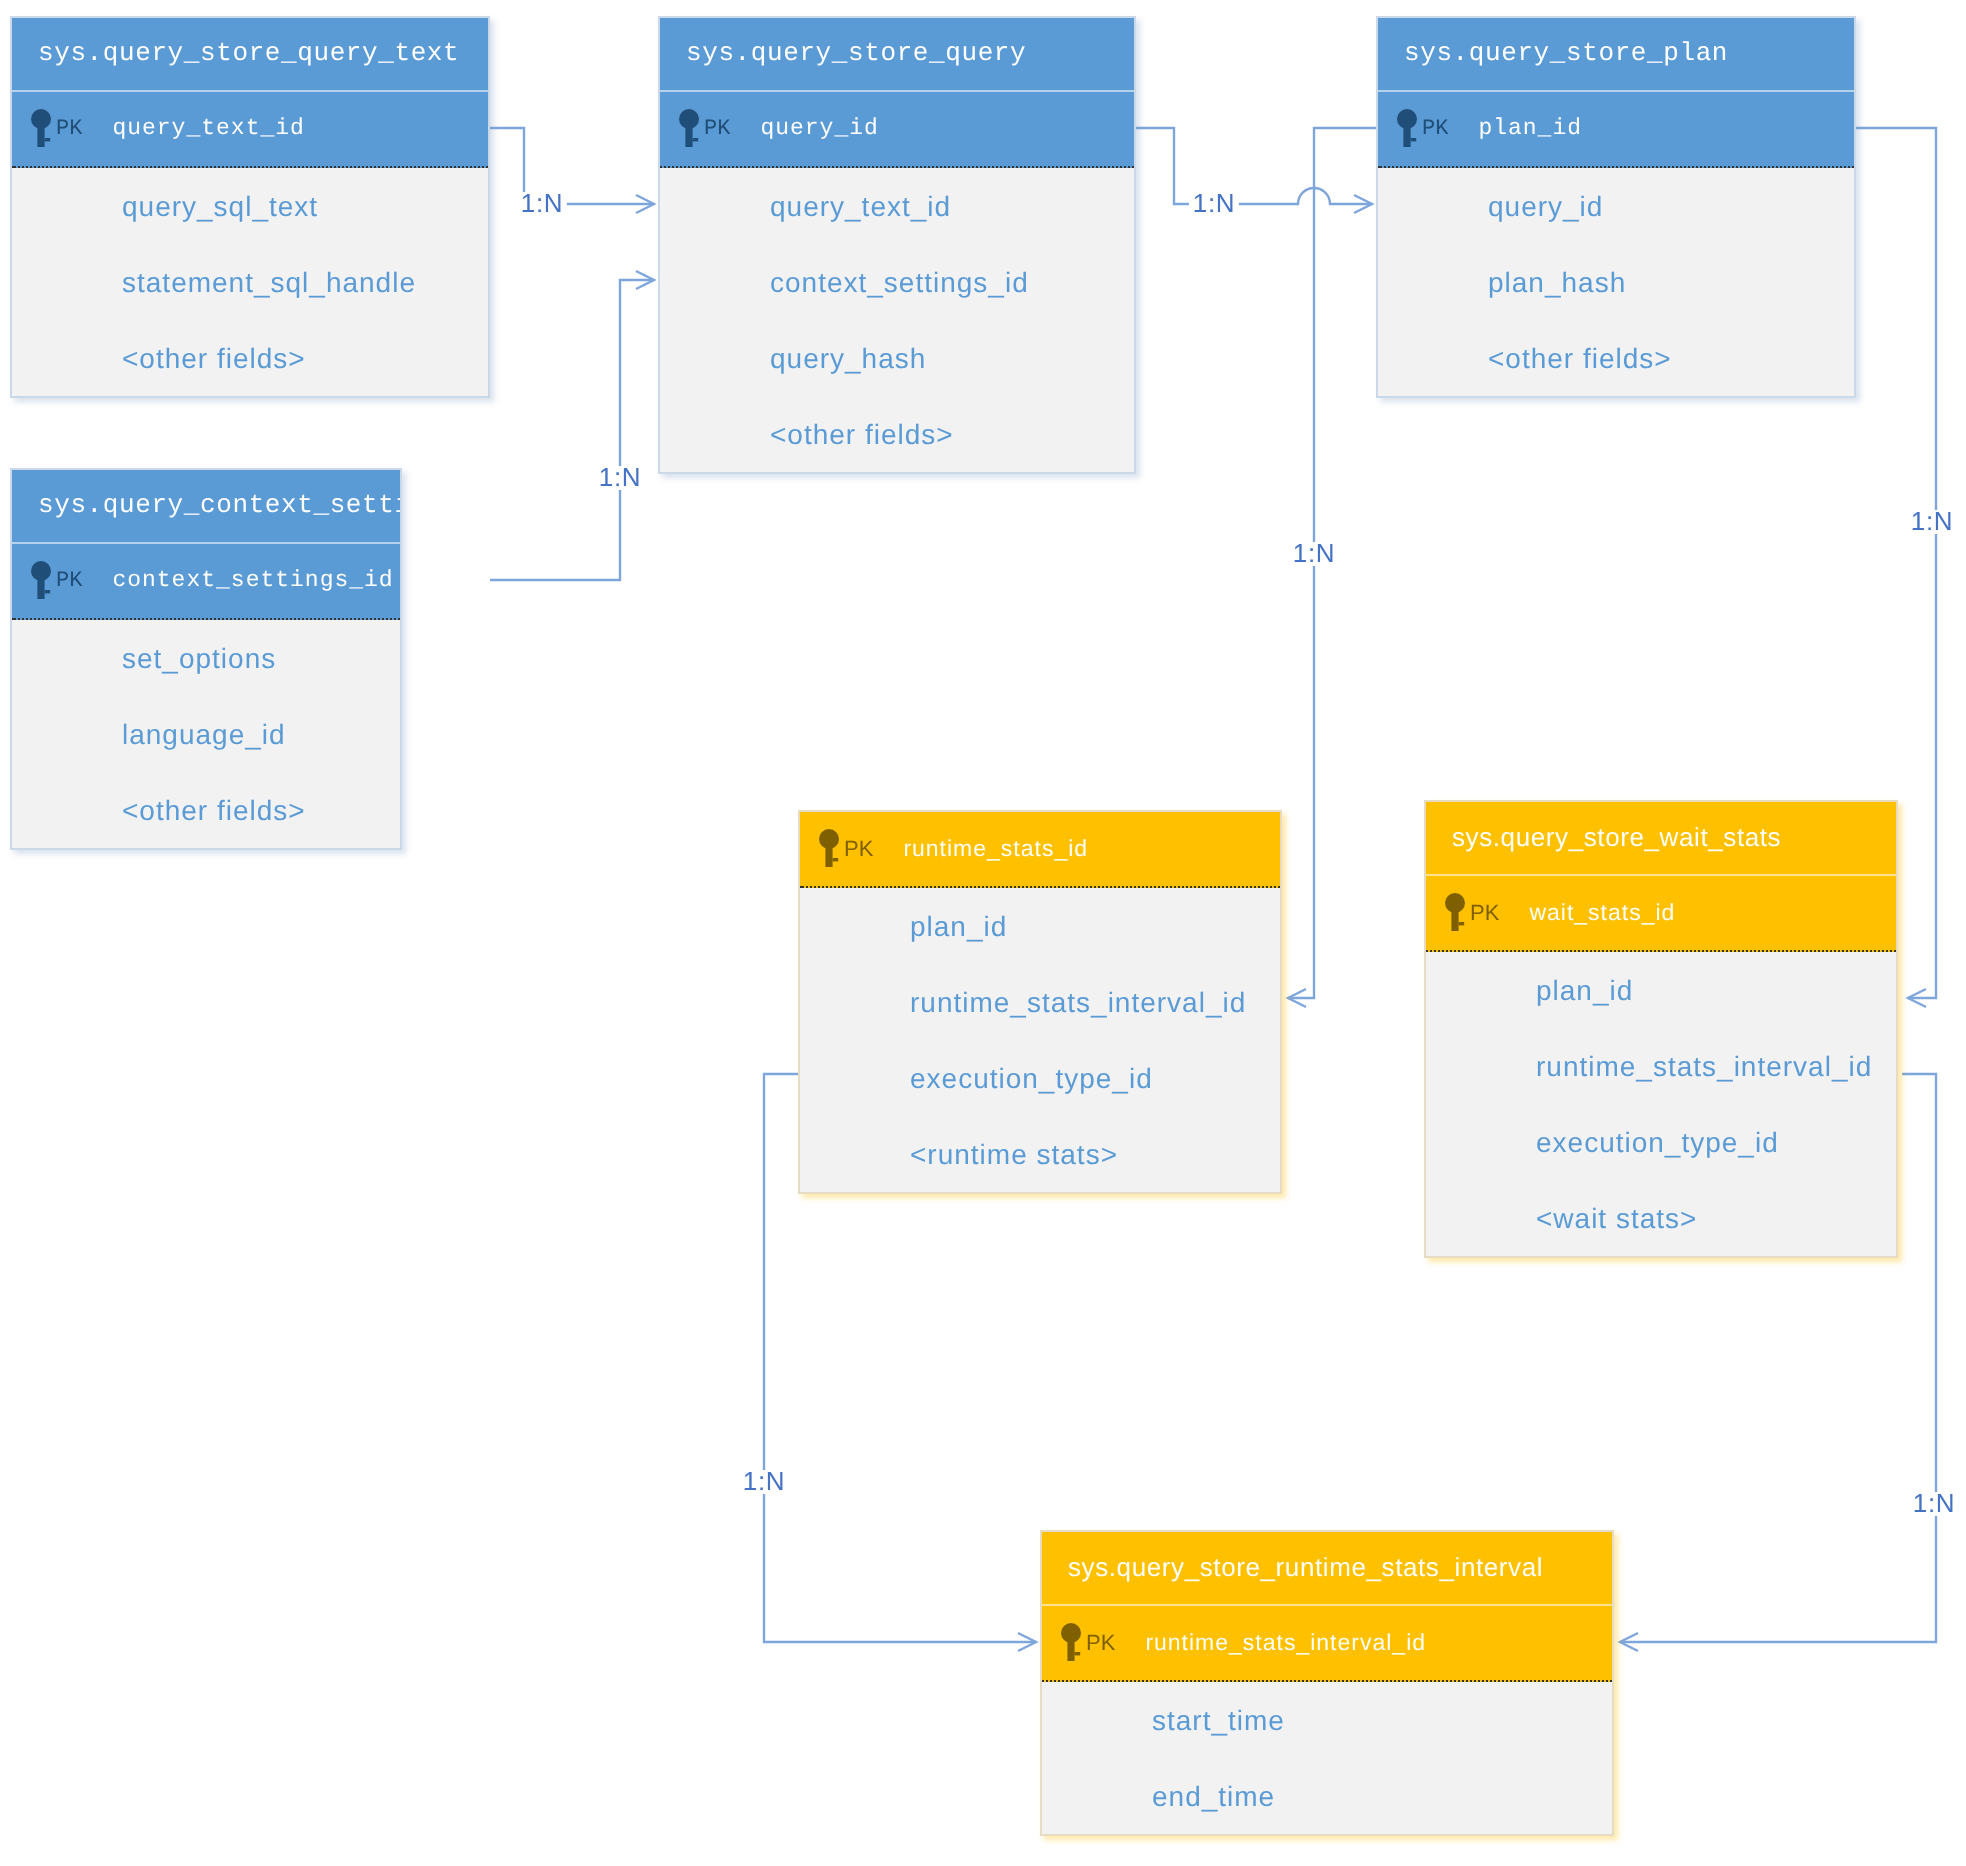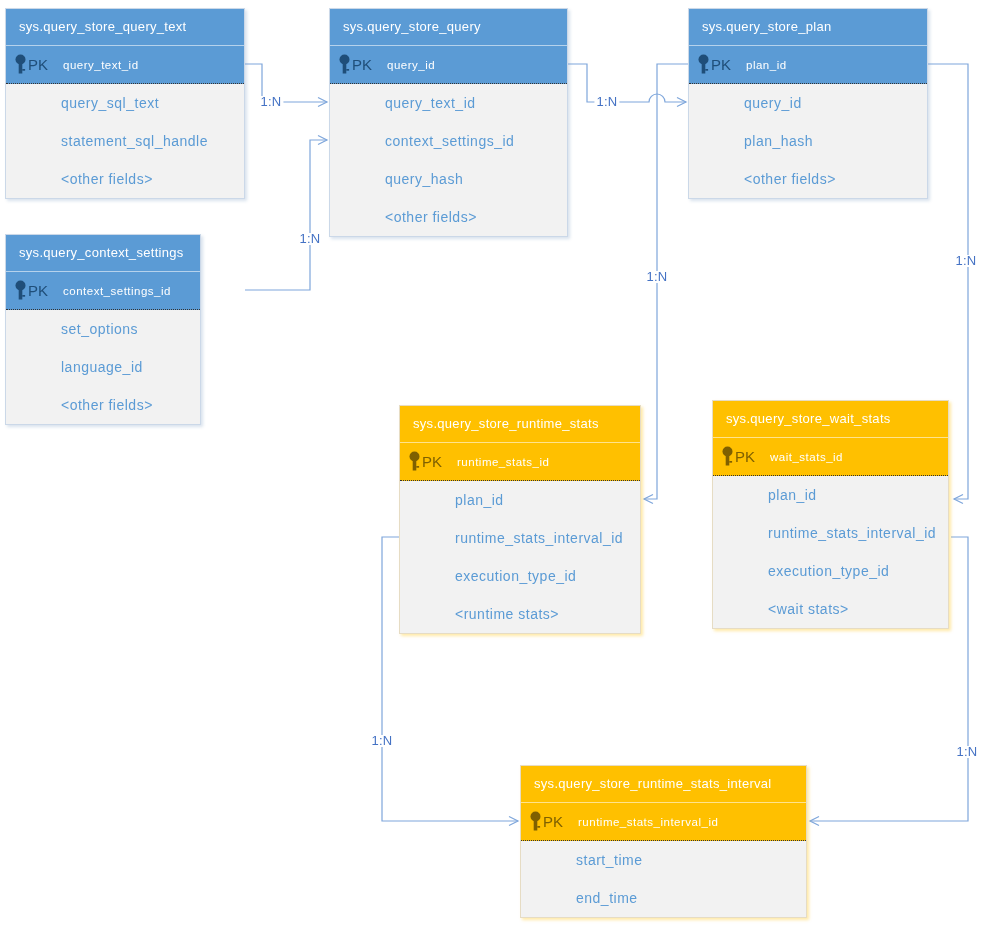--- a/index.html
+++ b/index.html
@@ -20,33 +20,33 @@
   .tbl.blue{border-color:#CBD8E8;box-shadow:2px 2px 3px rgba(120,150,190,0.28);}
   .tbl.orange{border-color:#E6DCC4;box-shadow:2px 2px 3px rgba(255,192,0,0.35);}
   .tbl-header{
     height:37px;line-height:36px;
     box-sizing:border-box;
     padding-left:13px;
     color:#fff;font-size:13px;letter-spacing:.3px;
     border-bottom:1px solid rgba(255,255,255,.55);
     white-space:nowrap;overflow:hidden;
   }
-  .blue .tbl-header,.blue .pk-row{background:#5B9BD5;}
+  .blue .tbl-header,.blue .pk-row{background:#5B9BD5;font-family:Liberation Mono, monospace;}
   .orange .tbl-header,.orange .pk-row{background:#FFC000;}
   .pk-row{
     height:38px;box-sizing:border-box;
     display:flex;align-items:center;
     padding-left:8px;
     border-bottom:1px dotted #333;
   }
   .key-icon{display:inline-flex;width:13px;height:21px;}
   .blue .key-icon{color:#1F4E79;}
   .orange .key-icon{color:#7F6000;}
   .key-icon svg{display:block;}
-  .pk-tag{font-size:15px;margin-left:1px;}
+  .pk-tag{font-size:11px;margin-left:1px;}
   .blue .pk-tag{color:#1F4E79;}
   .orange .pk-tag{color:#7F6000;}
   .pk-field{margin-left:15px;color:#fff;font-size:11.5px;letter-spacing:.5px;white-space:nowrap;}
   .field{
     height:38px;line-height:38px;
     padding-left:55px;
     color:#5B9BD5;font-size:14px;letter-spacing:.5px;
     white-space:nowrap;
   }
   .conn-label{
@@ -165,21 +165,20 @@
       <span class="pk-field">context_settings_id</span>
     </div>
     <div class="fields">
       <div class="field">set_options</div>
       <div class="field">language_id</div>
       <div class="field">&lt;other fields&gt;</div>
     </div>
   </div>
 
   <div class="tbl orange" style="left:399px;top:405px;width:242px">
-    <div class="tbl-header">sys.query_store_runtime_stats</div>
     <div class="pk-row">
       <span class="key-icon">
         <svg width="13" height="21" viewBox="0 0 13 21" fill="currentColor">
             <circle cx="6.5" cy="5.5" r="5"></circle>
             <rect x="4.7" y="9" width="3.6" height="10.5"></rect>
             <rect x="8.3" y="15" width="2.8" height="1.7"></rect>
           </svg>
       </span>
       <span class="pk-tag">PK</span>
       <span class="pk-field">runtime_stats_id</span>

